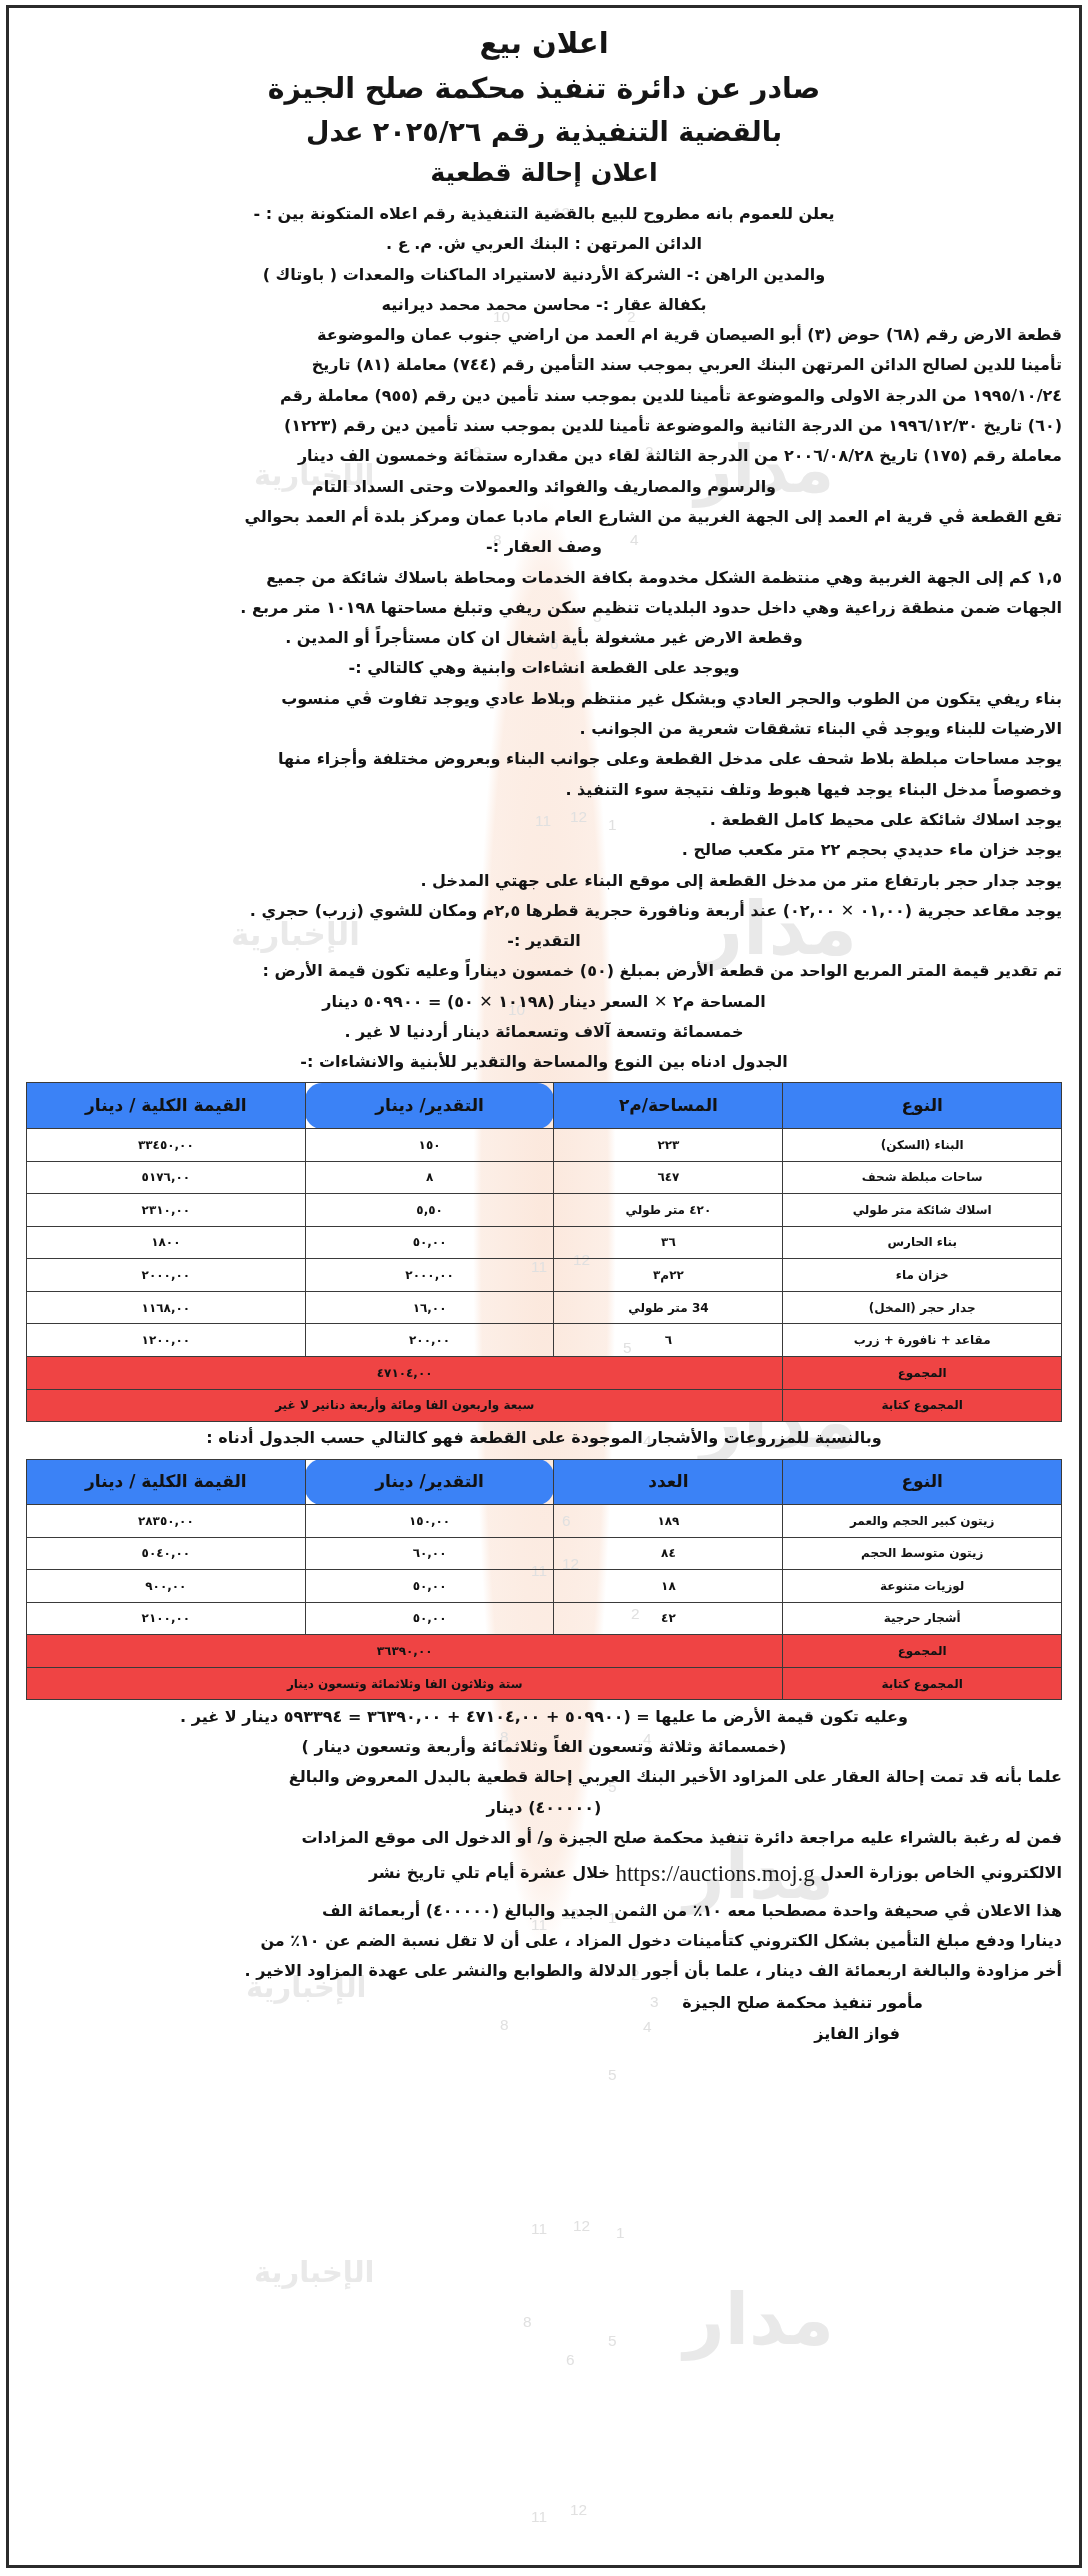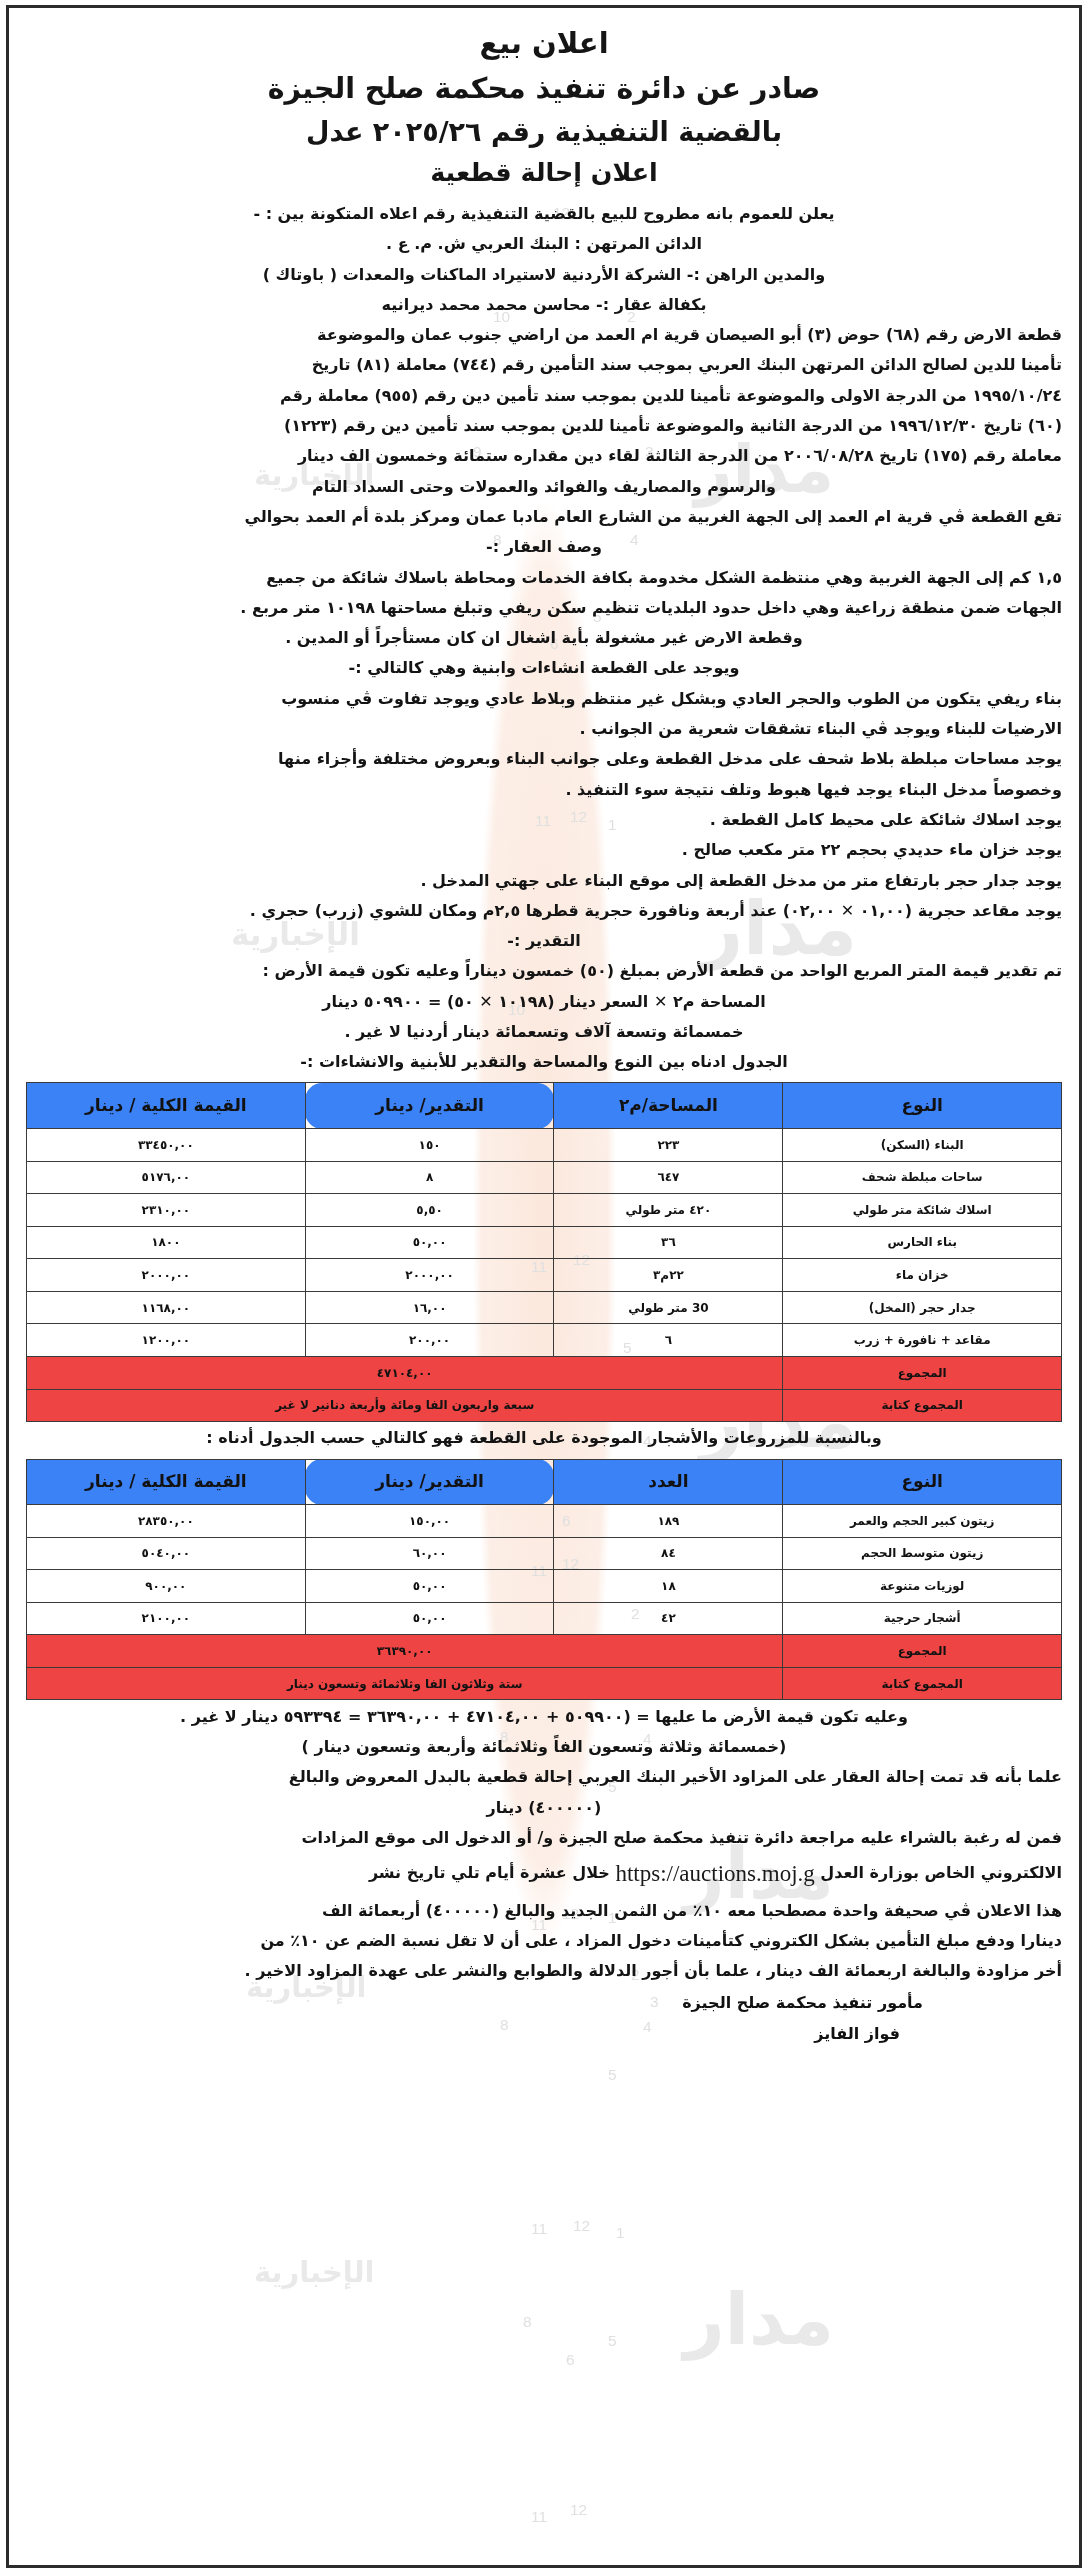--- a/index.html
+++ b/index.html
@@ -312,21 +312,21 @@
           <td>١٨٠٠</td>
         </tr>
         <tr>
           <td>خزان ماء</td>
           <td>٢٢م٣</td>
           <td>٢٠٠٠,٠٠</td>
           <td>٢٠٠٠,٠٠</td>
         </tr>
         <tr>
           <td>جدار حجر (المخل)</td>
-          <td>30 متر طولي</td>
+          <td>34 متر طولي</td>
           <td>١٦,٠٠</td>
           <td>١١٦٨,٠٠</td>
         </tr>
         <tr>
           <td>مقاعد + نافورة + زرب</td>
           <td>٦</td>
           <td>٢٠٠,٠٠</td>
           <td>١٢٠٠,٠٠</td>
         </tr>
         <tr class="total">

